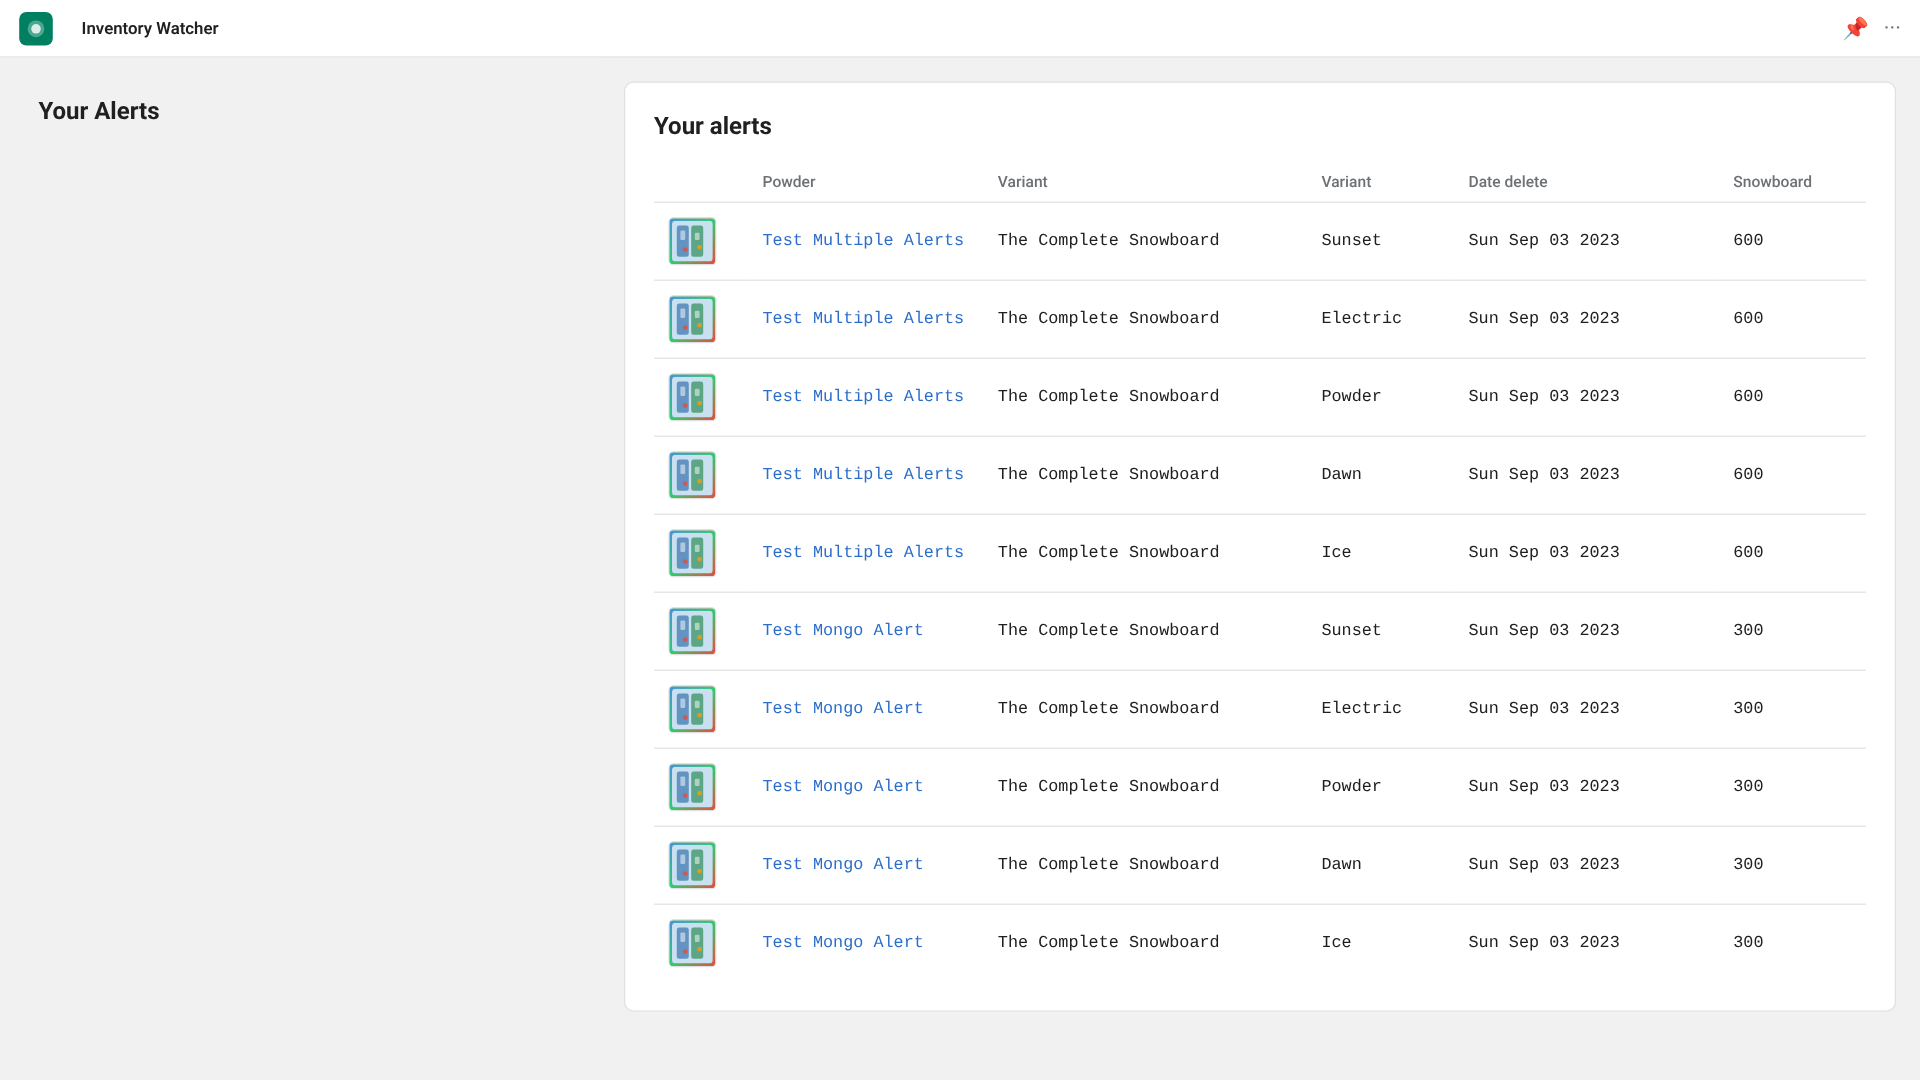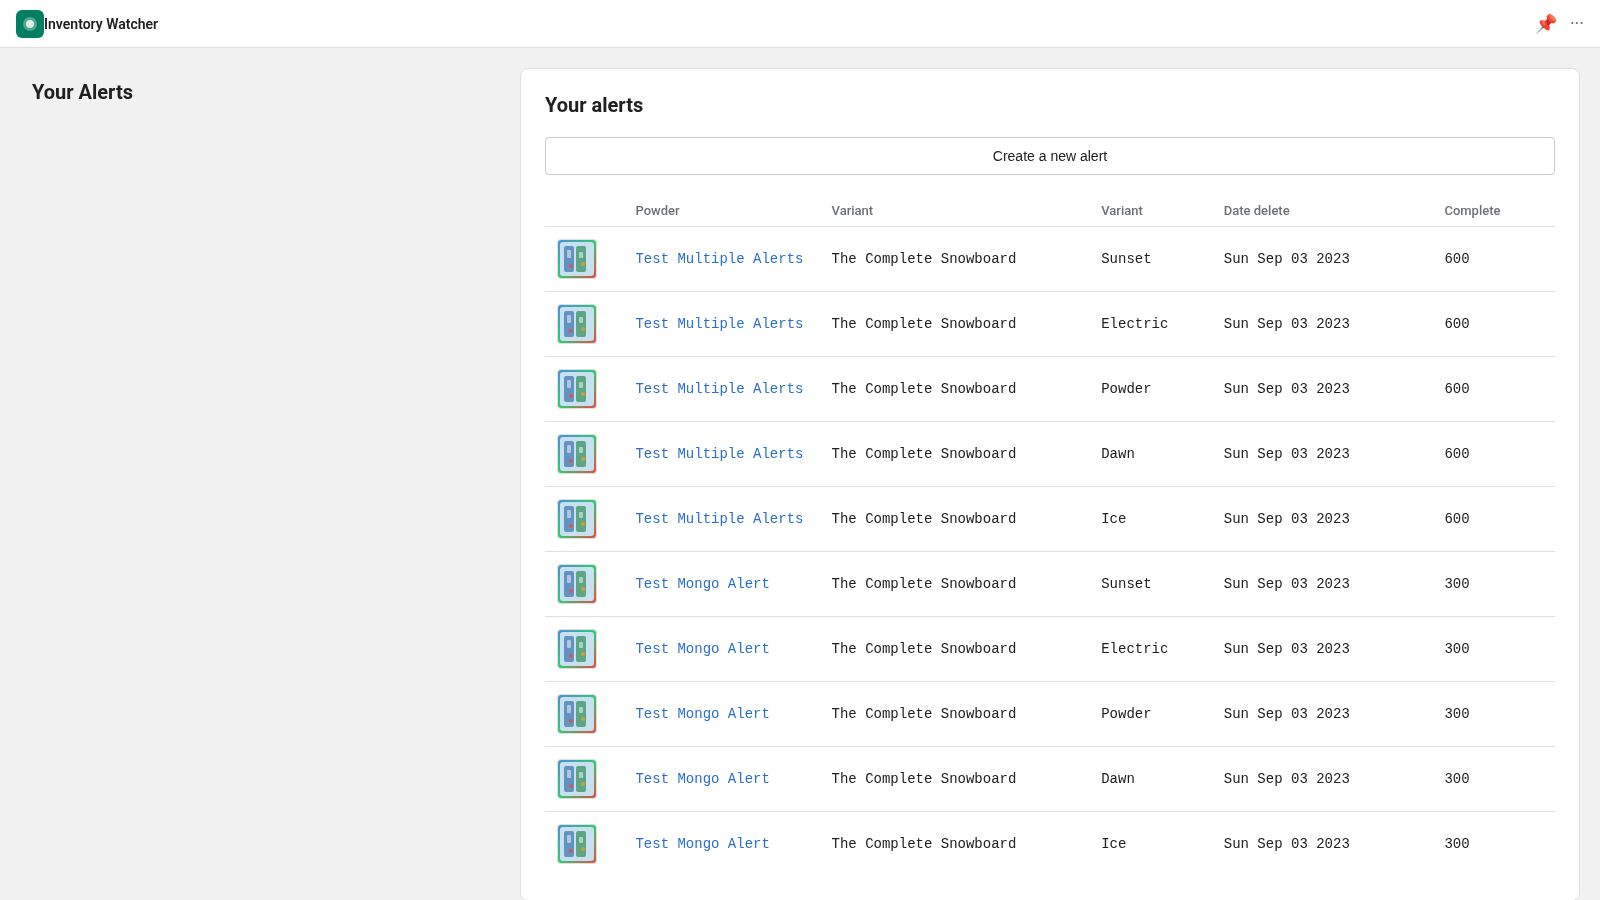--- a/index.html
+++ b/index.html
@@ -25,21 +25,21 @@
       height: 48px;
       display: flex;
       align-items: center;
       justify-content: space-between;
       padding: 0 16px;
     }
 
     .top-bar-left {
       display: flex;
       align-items: center;
-      gap: 0;
+      gap: 24px;
     }
 
     .app-icon {
       width: 28px;
       height: 28px;
       background: #008060;
       border-radius: 6px;
       display: flex;
       align-items: center;
       justify-content: center;
@@ -215,31 +215,30 @@
 
   <div class="sidebar">
     <h2 class="sidebar-title">Your Alerts</h2>
   </div>
 
   <div class="content-area">
     <div class="content-card">
 
       <h1 class="content-title">Your alerts</h1>
 
-      <button class="create-btn">Create a new alert</button>
 
       <table class="alerts-table">
         <thead>
           <tr>
             <th class="td-image"></th>
             <th class="th-title">Powder</th>
             <th class="th-product">Variant</th>
             <th class="th-variant">Variant</th>
             <th class="th-date">Date delete</th>
-            <th class="th-threshold">Complete</th>
+            <th class="th-threshold">Snowboard</th>
           </tr>
         </thead>
         <tbody id="table-body">
         <tr>
               <td>
       <div class="product-thumbnail">
         <svg viewBox="0 0 34 34" xmlns="http://www.w3.org/2000/svg">
           <rect width="34" height="34" fill="#c8e0f0" rx="3"></rect>
           <rect x="4" y="4" width="10" height="26" rx="2" fill="#4a7fb5" opacity="0.8"></rect>
           <rect x="16" y="4" width="10" height="26" rx="2" fill="#2e8b57" opacity="0.7"></rect>

